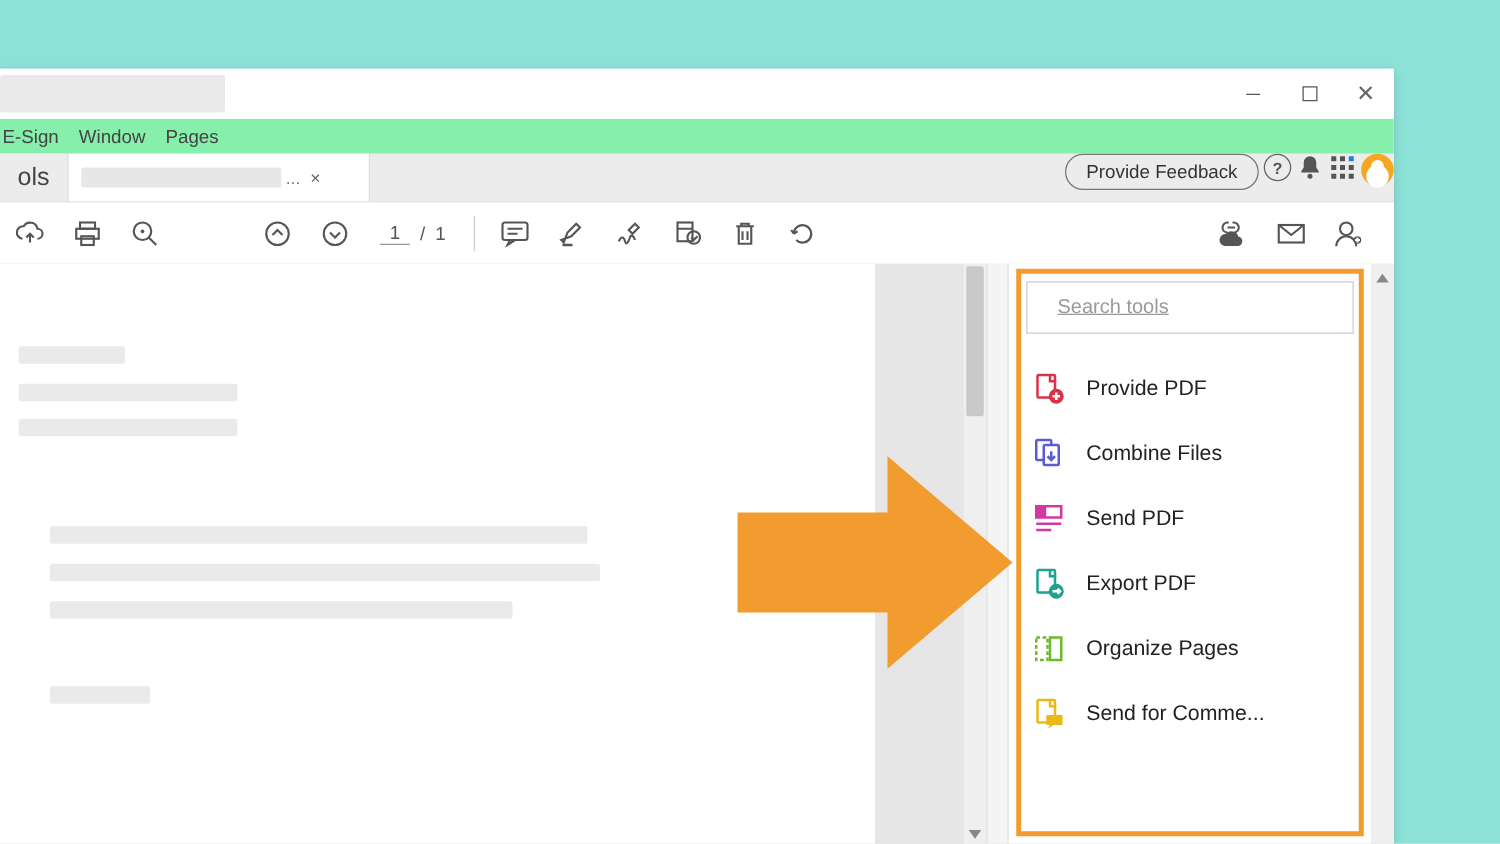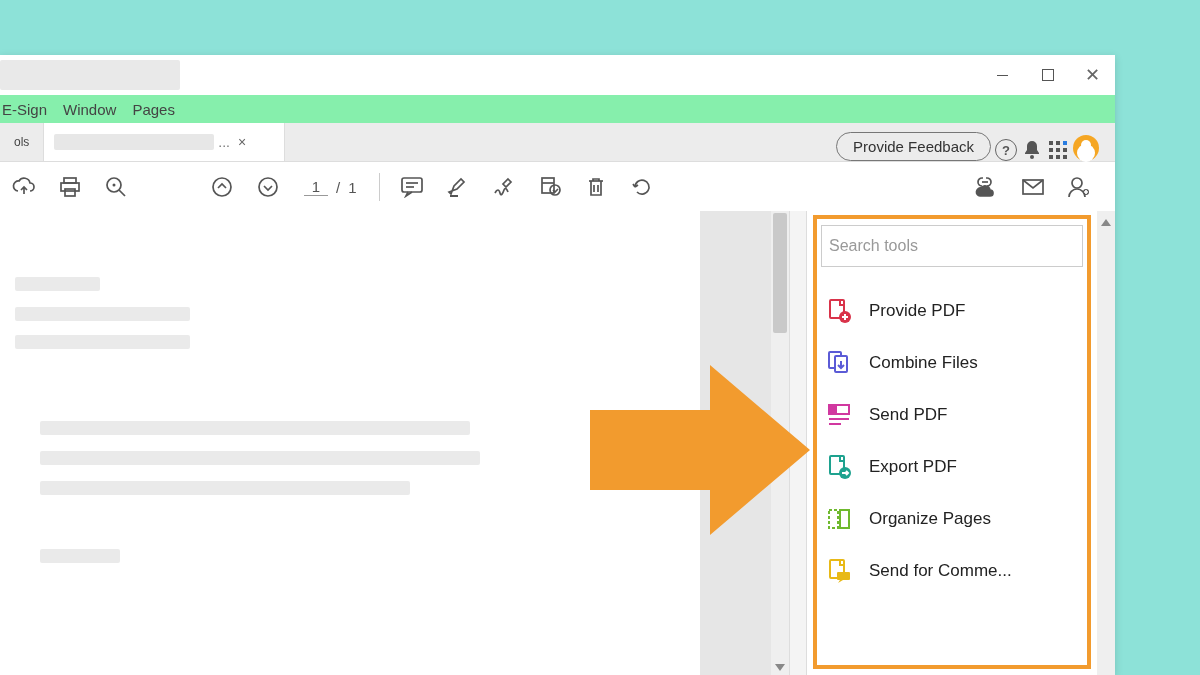--- a/index.html
+++ b/index.html
@@ -8,26 +8,26 @@
 .titlebar{height:40px;background:#fff;display:flex;align-items:center;position:relative;}
 .titlebar .filetab{width:180px;height:30px;background:#e9e9e9;margin-left:0;border-radius:2px;}
 .winctrl{position:absolute;right:0;top:0;display:flex;height:40px;}
 .winctrl div{width:45px;display:flex;align-items:center;justify-content:center;color:#666;font-size:16px;}
 .winctrl .min::before{content:"";display:block;width:11px;height:1px;background:#555;}
 .winctrl .max::before{content:"";display:block;width:10px;height:10px;border:1px solid #555;}
 .winctrl .close{font-size:18px;}
 .menubar{height:28px;background:#86efac;display:flex;align-items:center;padding-left:2px;font-size:15px;color:#444;}
 .menubar span{margin-right:16px;}
 .tabstrip{height:38px;background:#ececec;display:flex;align-items:center;position:relative;border-bottom:1px solid #ddd;}
-.tabstrip .ltab{height:38px;padding:0 14px;display:flex;align-items:center;color:#444;font-size:12px;border-right:1px solid #ddd;background:#ececec;}
+.tabstrip .ltab{height:38px;padding:0 14px;display:flex;align-items:center;color:#444;font-size:20px;border-right:1px solid #ddd;background:#ececec;}
 .tabstrip .doctab{height:38px;width:220px;background:#fff;display:flex;align-items:center;padding:0 10px;border-right:1px solid #ddd;position:relative;}
 .doctab .docblank{width:160px;height:16px;background:#e7e7e7;border-radius:2px;}
 .doctab .dots{color:#777;margin-left:4px;}
 .doctab .closex{color:#666;margin-left:8px;font-size:14px;}
-.rightstrip{position:absolute;right:16px;top:0;height:38px;display:flex;align-items:flex-end;gap:4px;}
+.rightstrip{position:absolute;right:0;top:0;height:38px;display:flex;align-items:flex-start;gap:4px;}
 .feedback{border:1px solid #777;border-radius:18px;padding:5px 16px;font-size:15px;color:#333;}
 .ic{width:22px;height:22px;display:flex;align-items:center;justify-content:center;color:#555;}
 .helpq{border:1.5px solid #666;border-radius:50%;width:20px;height:20px;display:flex;align-items:center;justify-content:center;font-size:13px;font-weight:bold;color:#555;}
 .profile{width:26px;height:26px;border-radius:50%;background:#f5a623;display:flex;align-items:center;justify-content:center;}
 .profile::before{content:"";width:10px;height:10px;background:#fff;border-radius:50%;box-shadow:0 8px 0 4px #fff;transform:translateY(-3px);}
 .toolbar{height:50px;background:#fff;border-bottom:1px solid #e0e0e0;display:flex;align-items:center;padding:0 6px;position:relative;}
 .tbtn{width:36px;height:36px;display:flex;align-items:center;justify-content:center;margin-right:10px;}
 .tbtn svg{stroke:#555;fill:none;stroke-width:1.7;}
 .pagefield{display:flex;align-items:center;color:#555;font-size:15px;margin:0 8px;}
 .pagefield .cur{border-bottom:1px solid #999;width:24px;text-align:center;}
@@ -38,21 +38,21 @@
 .docview{flex:1;position:relative;background:#e6e6e6;overflow:hidden;}
 .page{position:absolute;left:0;top:0;width:700px;height:600px;background:#fff;}
 .skline{position:absolute;background:#eaeaea;height:14px;border-radius:2px;}
 .vscroll{width:18px;background:#efefef;position:relative;}
 .vscroll .thumb{position:absolute;top:2px;left:2px;right:2px;height:120px;background:#c9c9c9;border-radius:2px;}
 .vscroll .arrowdown{position:absolute;bottom:4px;left:4px;width:0;height:0;border-left:5px solid transparent;border-right:5px solid transparent;border-top:7px solid #888;}
 .collapse{width:16px;background:#f4f4f4;display:flex;align-items:center;justify-content:center;border-left:1px solid #ddd;border-right:1px solid #ddd;}
 .collapse::before{content:"";width:0;height:0;border-top:5px solid transparent;border-bottom:5px solid transparent;border-left:6px solid #888;}
 .sidepanel{width:290px;background:#fff;position:relative;}
 .highlightbox{position:absolute;left:6px;right:6px;top:4px;bottom:6px;border:4px solid #f29b2e;}
-.searchtools{margin:14px 14px 18px 14px;border:1px solid #ccc;height:40px;display:flex;align-items:center;padding:0 7px;color:#999;font-size:16px;position:relative;z-index:2;}
+.searchtools{margin:14px 14px 18px 14px;border:1px solid #ccc;height:40px;display:flex;align-items:center;padding:0 24px;color:#999;font-size:16px;position:relative;z-index:2;text-decoration:underline;}
 .toolitem{display:flex;align-items:center;padding:12px 18px;font-size:17px;color:#222;position:relative;z-index:2;cursor:pointer;}
 .ticon{width:28px;height:28px;margin-right:16px;flex-shrink:0;}
 .sidevscroll{width:18px;background:#efefef;position:relative;}
 .sidevscroll .arrowup{position:absolute;top:8px;left:4px;width:0;height:0;border-left:5px solid transparent;border-right:5px solid transparent;border-bottom:7px solid #888;}
 .bigarrow{position:absolute;left:580px;top:355px;z-index:10;}
 </style>
 </head>
 <body>
 
 <div class="stage">

